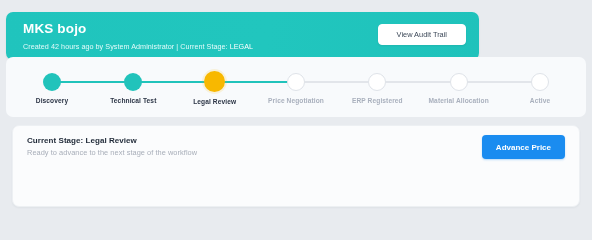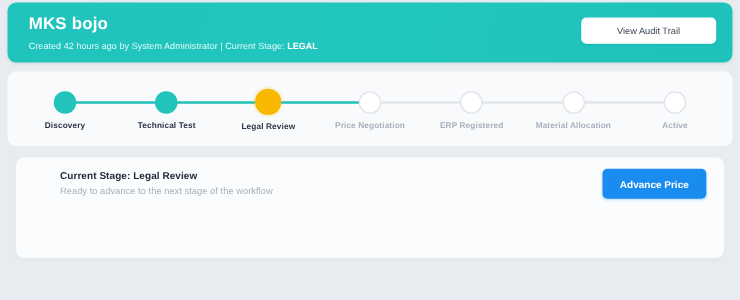--- a/index.html
+++ b/index.html
@@ -21,22 +21,22 @@
     position: relative;
     width: 592px;
     height: 218px;
     background: #e8ebef;
   }
 
   
   .header-card {
     position: absolute;
     left: 6px;
-    top: 2px;
-    width: 580px;
+    top: 12px;
+    width: 473px;
     height: 48px;
     background: linear-gradient(100deg, #20c4bd 0%, #21c6be 55%, #1fc2bb 100%);
     border-radius: 7px;
     box-shadow: 0 1px 2px rgba(20,60,80,0.08);
     overflow: hidden;
   }
 
   .header-title {
     position: absolute;
     left: 17px;
@@ -50,30 +50,30 @@
   .header-sub {
     position: absolute;
     left: 17px;
     top: 30px;
     font-size: 7.2px;
     color: #e3fbfa;
     letter-spacing: 0.05px;
     white-space: nowrap;
   }
   .header-sub .stage-val {
-    font-weight: bold;
+    font-weight: normal;
     color: #ffffff;
   }
 
   .audit-btn {
     position: absolute;
     right: 13px;
     top: 12px;
     height: 21px;
-    padding: 0 28px;
+    padding: 0 18px;
     display: flex;
     align-items: center;
     justify-content: center;
     background: #ffffff;
     border: 1px solid #ffffff;
     border-radius: 4px;
     font-size: 7.4px;
     color: #3c4858;
     font-family: "Liberation Sans", sans-serif;
     cursor: pointer;
@@ -188,21 +188,20 @@
     top: 11px;
     font-size: 9px;
     font-weight: bold;
     color: #2b3445;
     letter-spacing: 0.1px;
   }
 
   .actions-body {
     position: relative;
     height: 48px;
-    margin-left: 21px;
   }
   .current-stage {
     position: absolute;
     left: 14px;
     top: 10px;
     font-size: 8px;
     font-weight: bold;
     color: #1f2937;
     letter-spacing: 0.05px;
   }

